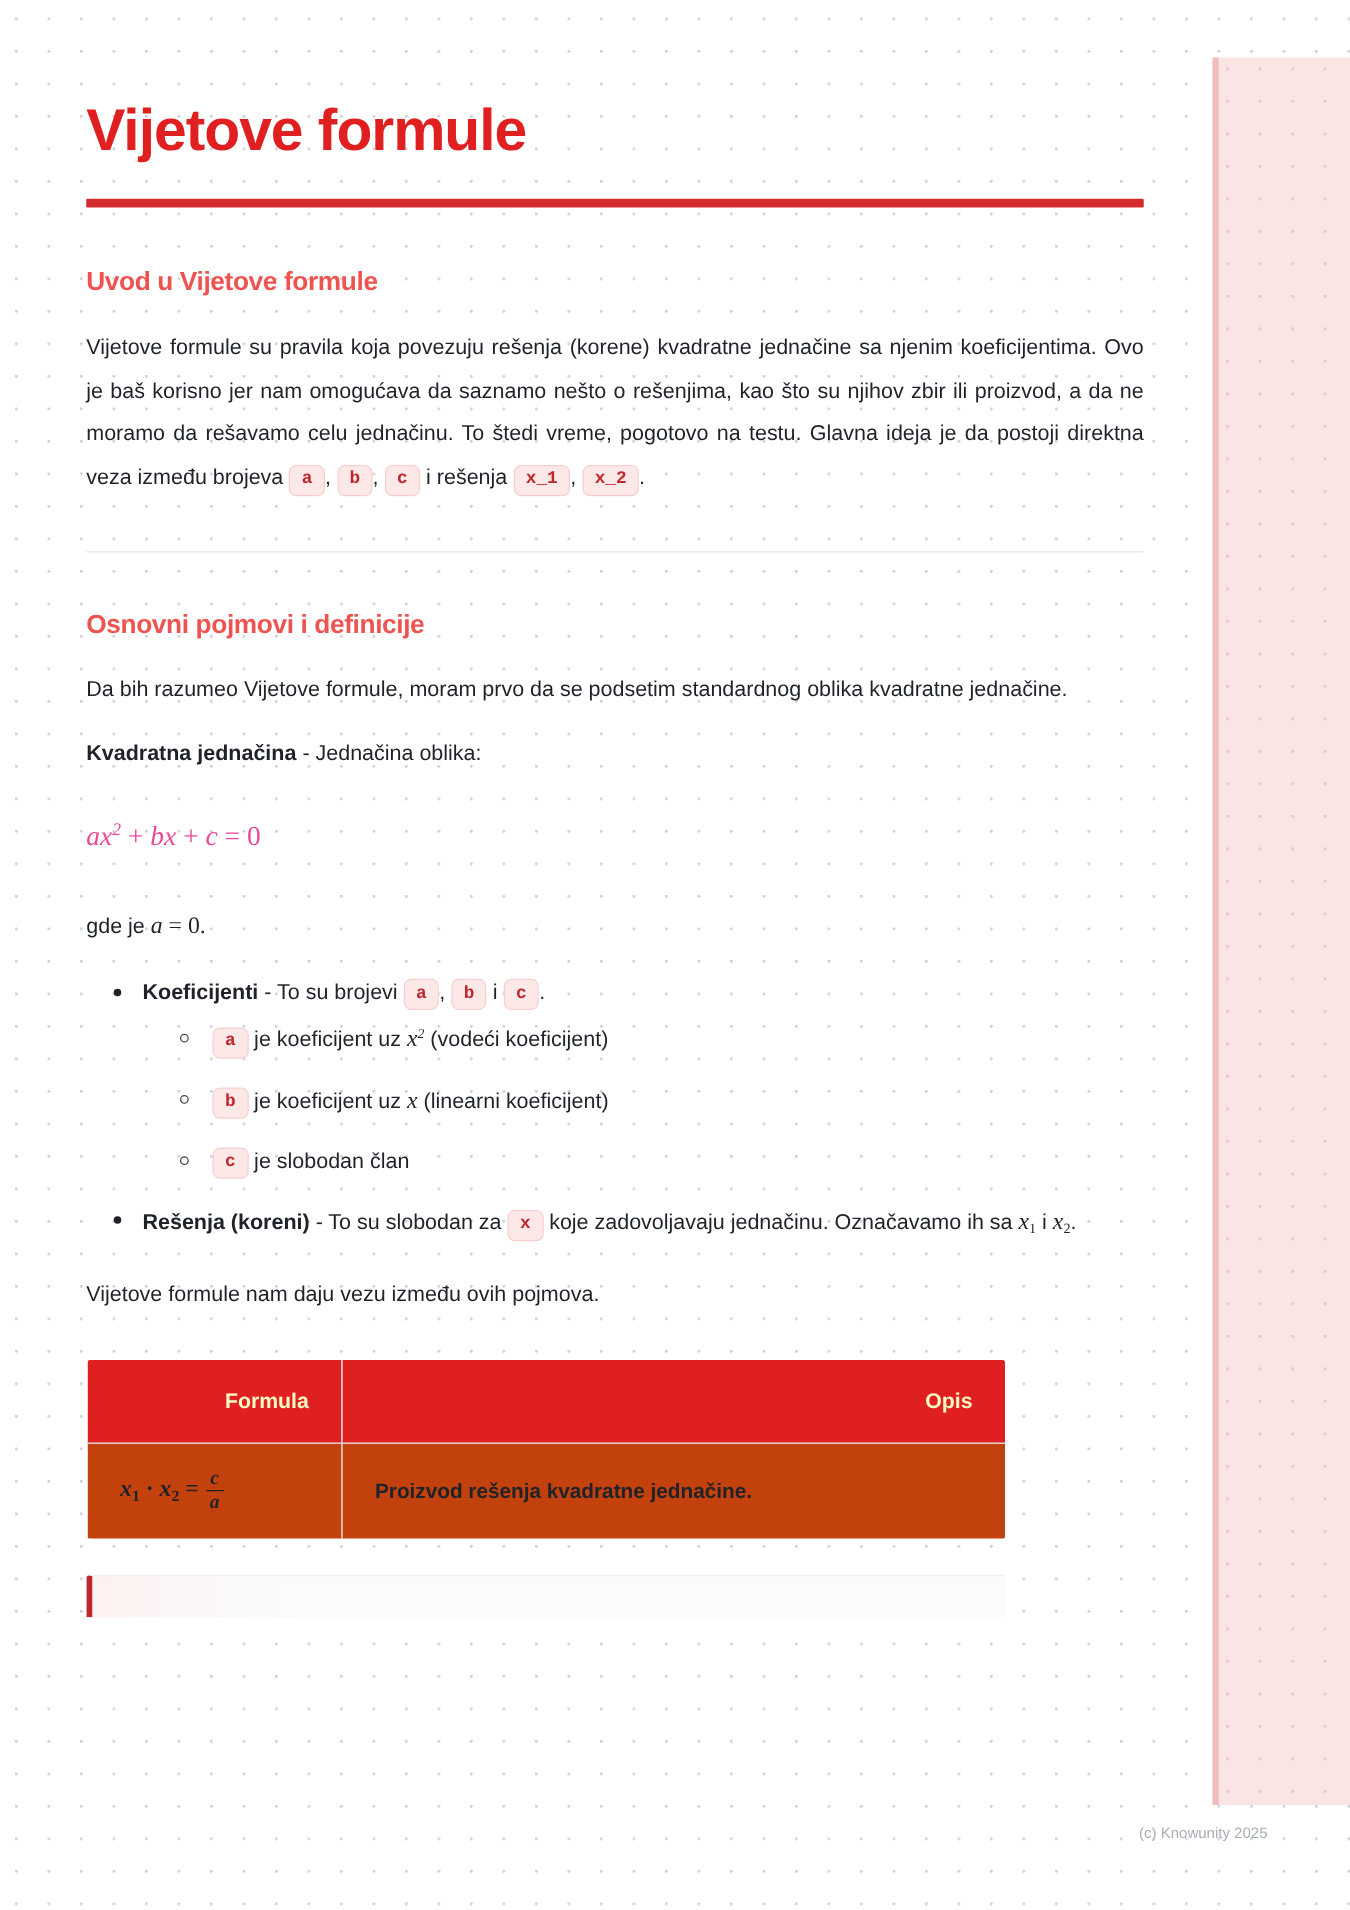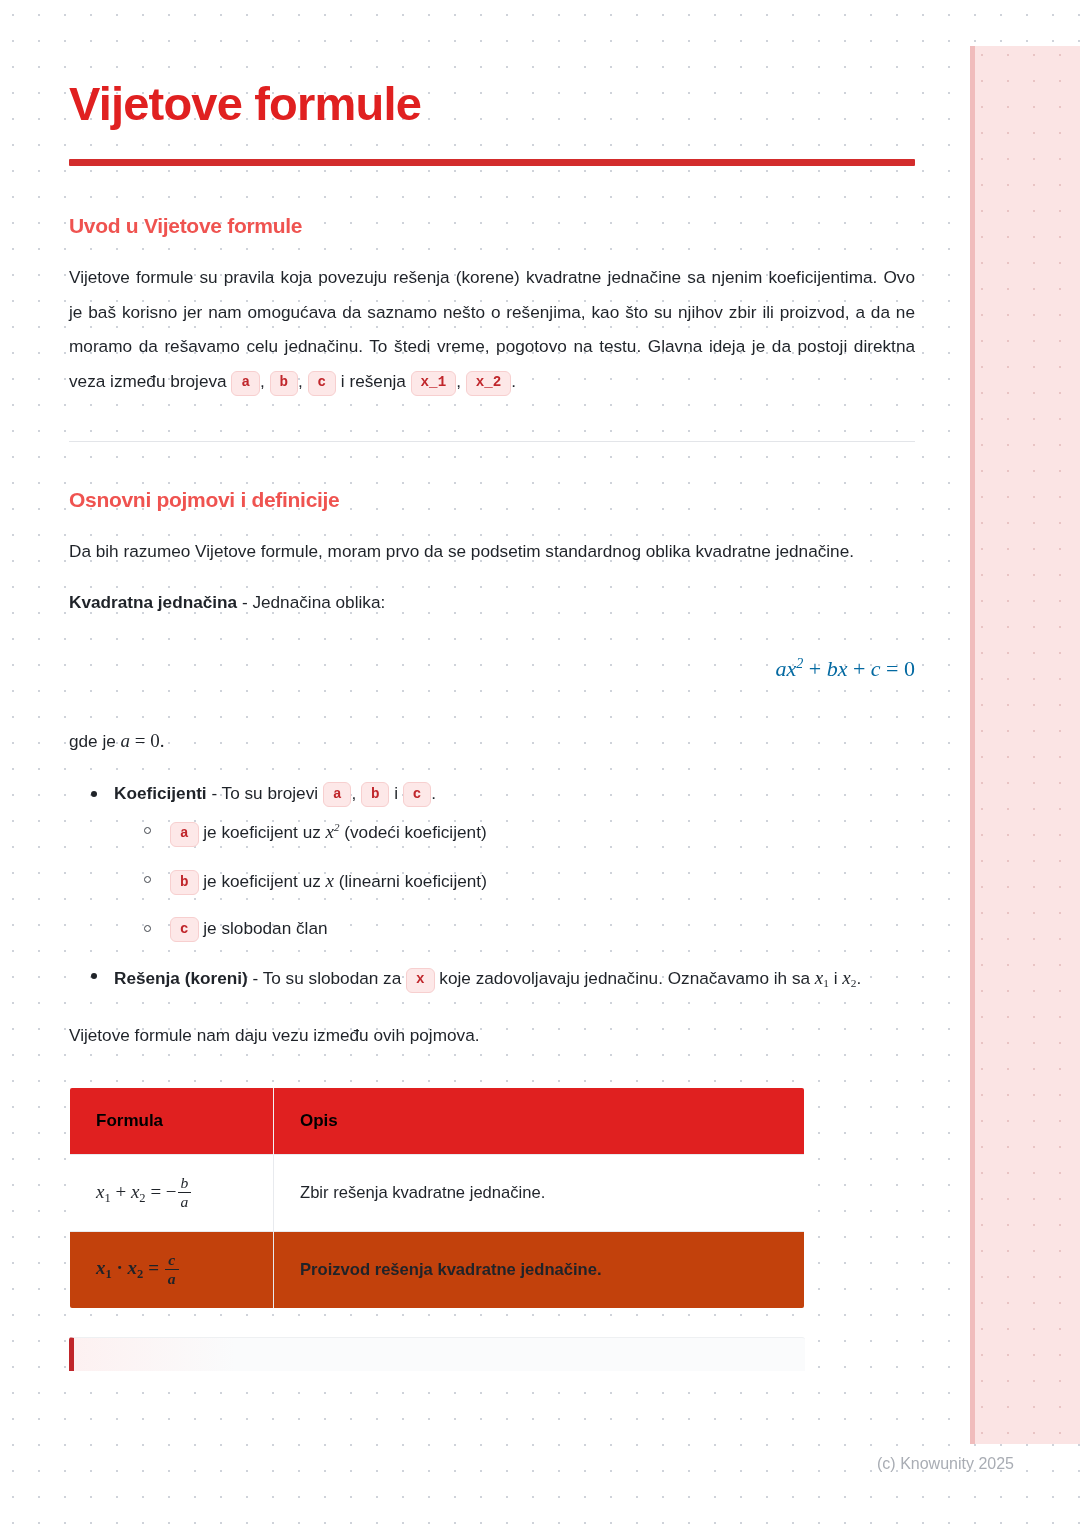--- a/index.html
+++ b/index.html
@@ -133,24 +133,24 @@
   }
   sub.msub {
     font-family: "Liberation Serif", serif;
     font-style: normal;
     font-size: 0.66em;
     vertical-align: -0.28em;
     line-height: 0;
   }
 
   .display-math {
-    text-align: right;
+    text-align: left;
     font-family: "Liberation Serif", serif;
     font-size: 22px;
-    color: #0369a1;
+    color: #ec4899;
     margin: 36px 0 40px 0;
     white-space: nowrap;
   }
   .display-math .mi,
   .display-math .mn,
   .display-math .mo { font-size: 22px; }
 
   
   .frac {
     display: inline-block;
@@ -235,24 +235,24 @@
     border-collapse: collapse;
     margin-top: 34px;
     background: #ffffff;
     border: 1px solid #e4e6ea;
     border-radius: 3px;
     overflow: hidden;
     table-layout: fixed;
   }
   table.tbl th {
     background: #e02020;
-    color: #000000;
+    color: #fef9c3;
     font-size: 17px;
     font-weight: 700;
-    text-align: left;
+    text-align: right;
     padding: 23px 26px;
     border-right: 1px solid #f3f4f6;
   }
   table.tbl th:last-child { border-right: none; }
   table.tbl td {
     padding: 20px 26px;
     font-size: 16.6px;
     color: #1f2329;
     border-top: 1px solid #e8eaee;
     border-right: 1px solid #e8eaee;
@@ -277,21 +277,21 @@
     border-top: 1px solid #eef0f2;
     border-radius: 3px 3px 0 0;
     box-sizing: border-box;
   }
 
   
   #footer-credit {
     position: absolute;
     right: 66px;
     bottom: 55px;
-    font-size: 16px;
+    font-size: 12px;
     color: #a9adb4;
     z-index: 3;
     white-space: nowrap;
   }
 </style>
 </head>
 <body>
 
 <div id="dot-grid"></div>
 
@@ -344,26 +344,20 @@
           <col class="c1">
           <col>
         </colgroup>
       <thead>
         <tr>
           <th>Formula</th>
           <th>Opis</th>
         </tr>
       </thead>
       <tbody>
-        <tr>
-          <td>
-            <span class="cell-math"><span class="mi">x</span><sub class="msub">1</sub><span class="mo"> + </span><span class="mi">x</span><sub class="msub">2</sub><span class="mo"> = </span><span class="mo">−</span><span class="frac"><span class="num">b</span><span class="den">a</span></span></span>
-          </td>
-          <td>Zbir rešenja kvadratne jednačine.</td>
-        </tr>
         <tr class="alt">
           <td>
             <span class="cell-math"><span class="mi">x</span><sub class="msub">1</sub><span class="mo"> · </span><span class="mi">x</span><sub class="msub">2</sub><span class="mo"> = </span><span class="frac"><span class="num">c</span><span class="den">a</span></span></span>
           </td>
           <td>Proizvod rešenja kvadratne jednačine.</td>
         </tr>
       </tbody>
     </table>
 
     <div class="callout-cut"></div>

